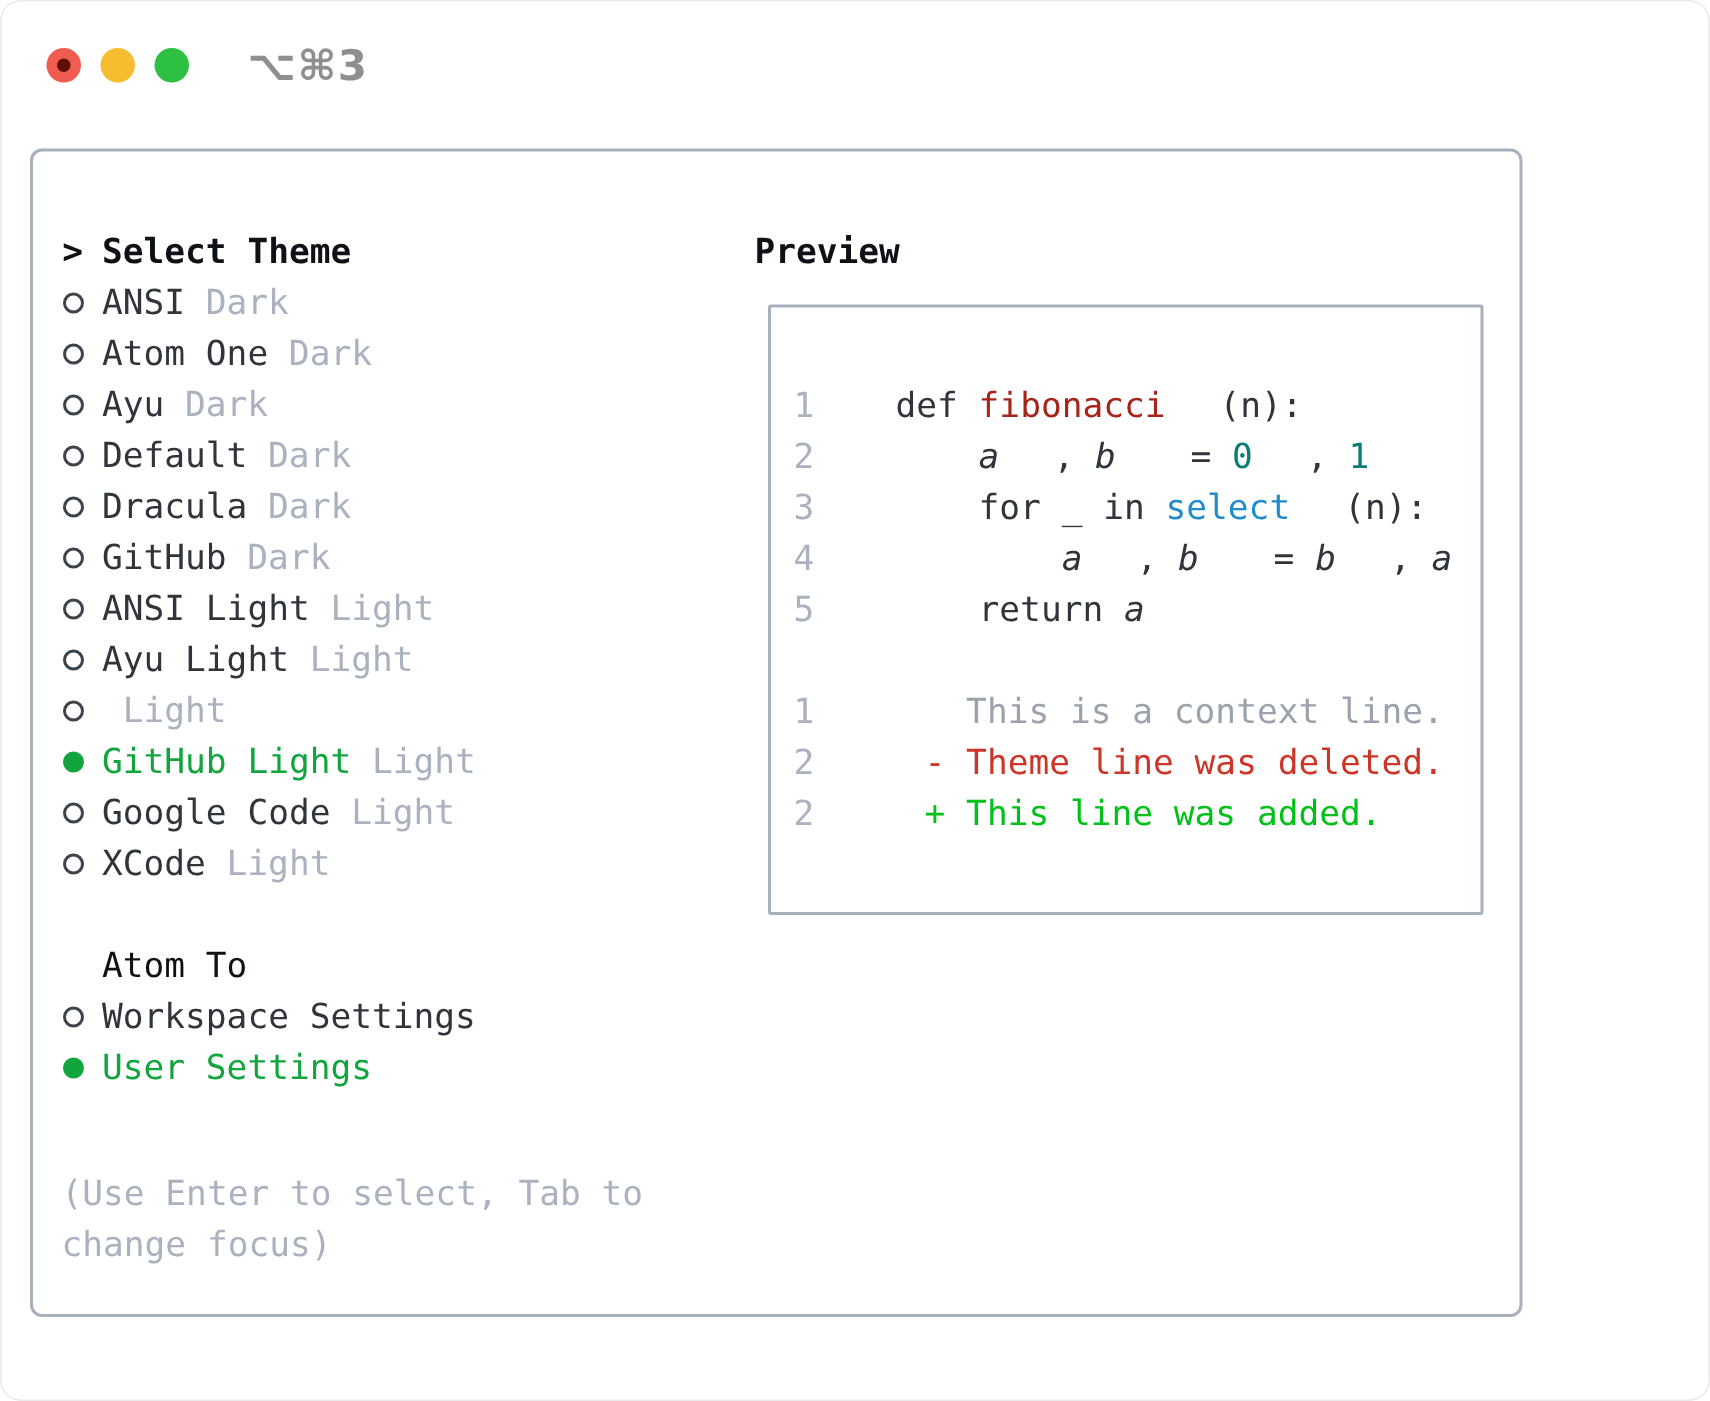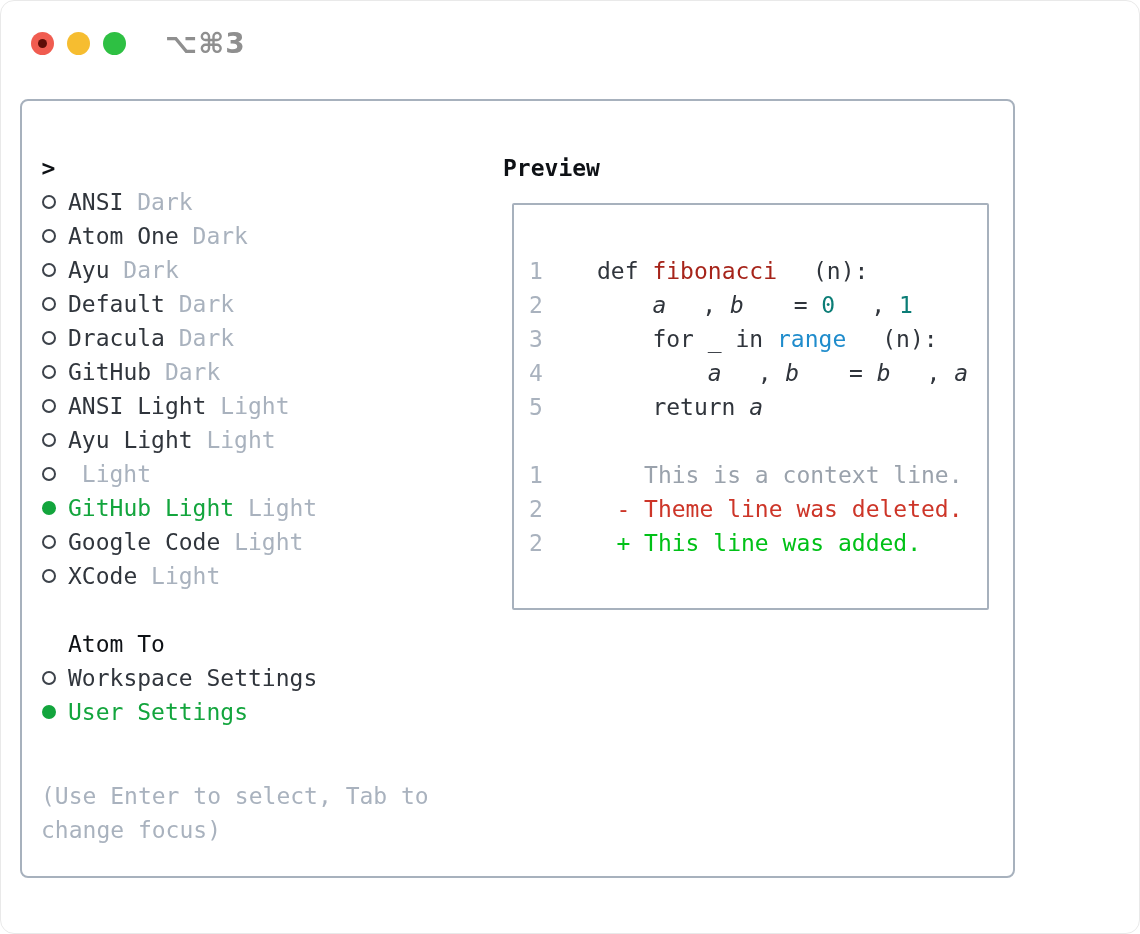--- a/index.html
+++ b/index.html
@@ -80,20 +80,21 @@
   </div>
 
   <div class="panel">
 
     <div class="left-col">
 
       <div class="row">
         <span class="marker-slot">
             <span class="cursor">&gt;</span>
           </span>
+        <span class="hdr">Select Theme</span>
       </div>
 
       <div class="row theme-item">
         <span class="marker-slot">
             <span class="radio"></span>
           </span>
         <span class="t-name">ANSI</span>
         <span class="t-variant">Dark</span>
       </div>
       <div class="row theme-item">
@@ -195,21 +196,21 @@
       <div class="spacer"></div>
 
       <div class="hint">(Use Enter to select, Tab to change focus)</div>
     </div>
 
     <div class="preview-title">Preview</div>
 
     <div class="preview-box" id="code-box">
         <div class="code-line"><span class="ln">1</span><span class="tok-plain">def </span><span class="tok-func">fibonacci</span><span class="tok-plain">(n):</span></div>
         <div class="code-line"><span class="ln">2</span><span class="tok-plain">    </span><span class="tok-var">a</span><span class="tok-plain">, </span><span class="tok-var">b</span><span class="tok-plain"> = </span><span class="tok-num">0</span><span class="tok-plain">, </span><span class="tok-num">1</span></div>
-        <div class="code-line"><span class="ln">3</span><span class="tok-plain">    for _ in </span><span class="tok-builtin">range</span><span class="tok-plain">(n):</span></div>
+        <div class="code-line"><span class="ln">3</span><span class="tok-plain">    for _ in </span><span class="tok-builtin">select</span><span class="tok-plain">(n):</span></div>
         <div class="code-line"><span class="ln">4</span><span class="tok-plain">        </span><span class="tok-var">a</span><span class="tok-plain">, </span><span class="tok-var">b</span><span class="tok-plain"> = </span><span class="tok-var">b</span><span class="tok-plain">, </span><span class="tok-var">a</span><span class="tok-plain"> + </span><span class="tok-var">b</span></div>
         <div class="code-line"><span class="ln">5</span><span class="tok-plain">    return </span><span class="tok-var">a</span></div>
         <div class="code-line"><span class="ln"></span></div>
         <div class="code-line"><span class="ln">1</span><span class="tok-ctx">      This is a context line.</span></div>
         <div class="code-line"><span class="ln">2</span><span class="tok-del">    - Theme line was deleted.</span></div>
         <div class="code-line"><span class="ln">2</span><span class="tok-add">    + This line was added.</span></div>
       </div>
 
   </div>
 </div>

